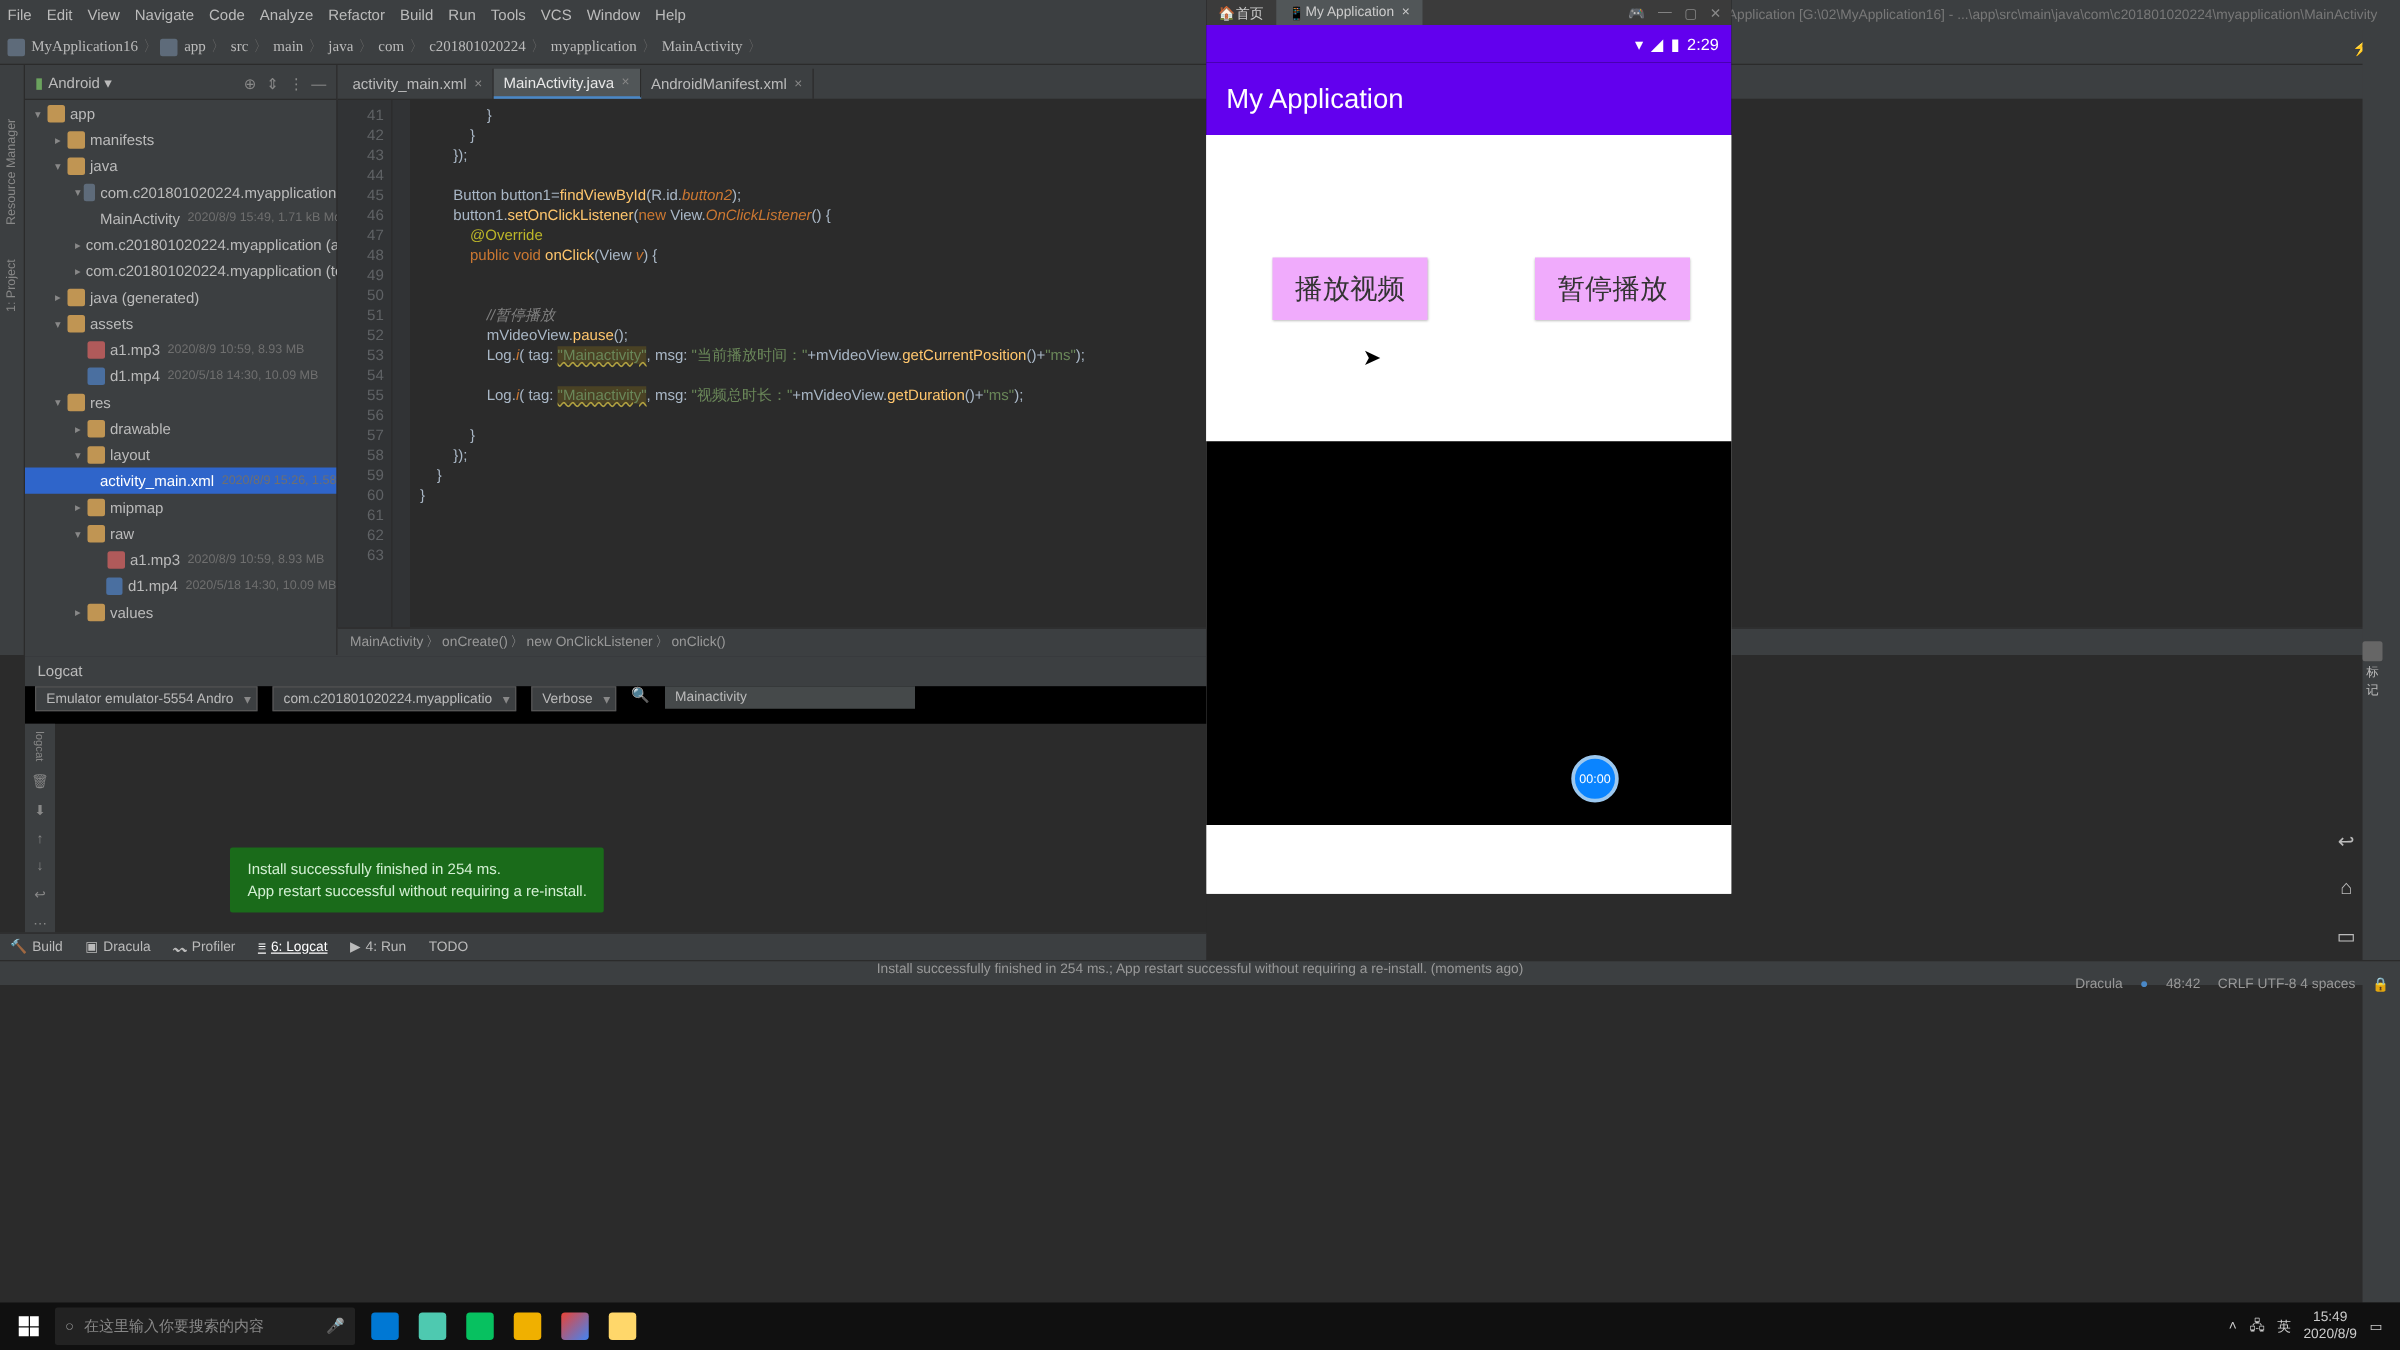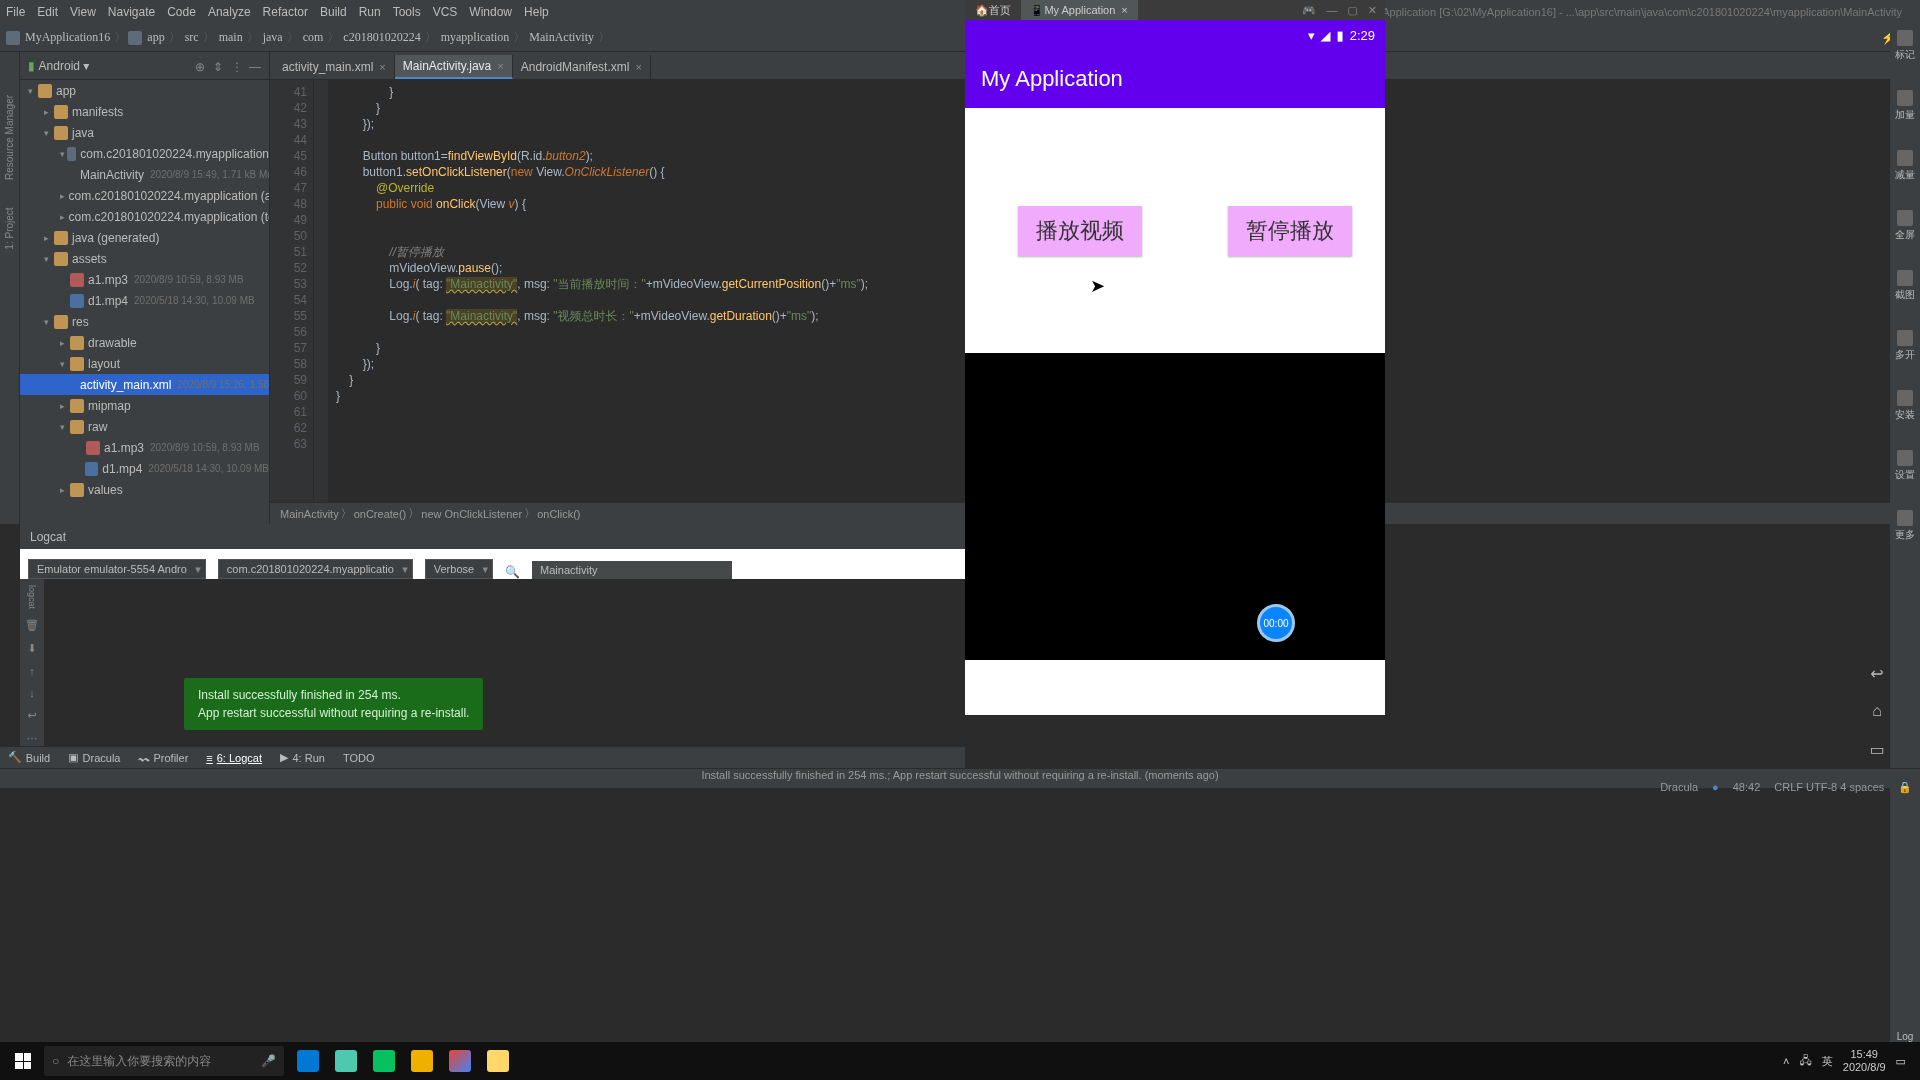--- a/index.html
+++ b/index.html
@@ -58,26 +58,26 @@
 .emu-tabs .etb .x { margin-left:6px; }
 .emu-tabs .tool-ico { margin-left:auto; display:flex; gap:10px; padding-right:8px; color:#888; }
 .phone-status { height:30px; background:#6200ee; display:flex; align-items:center; justify-content:flex-end; padding:0 10px; color:#fff; font-size:13px; gap:6px; }
 .phone-appbar { height:58px; background:#6200ee; display:flex; align-items:center; padding:0 16px; color:#fff; font-size:22px; font-weight:500; }
 .phone-body { flex:1; background:#fff; display:flex; flex-direction:column; }
 .btn-row { height:245px; display:flex; align-items:center; justify-content:space-around; background:#fff; }
 .phone-btn { background:#f0abfc; color:#333; border:none; padding:10px 18px; font-size:22px; box-shadow:0 1px 2px rgba(0,0,0,.3); cursor:pointer;margin-left:20px; }
 .video-area { flex:1; background:#000; position:relative; }
 .video-bubble { position:absolute; bottom:18px; right:90px; width:38px; height:38px; border-radius:50%; background:#0a84ff; display:flex; align-items:center; justify-content:center; color:#fff; font-size:10px; border:3px solid #9cc8ef; }
 .phone-bottom { height:55px; background:#fff; }
-.right-rail { width:30px; background:#3c3f41; display:flex; flex-direction:column; align-items:center; gap:28px; padding-top:6px; color:#bbb; font-size:10px; position:absolute; right:0; top:24px; bottom:38px; }
+.right-rail { width:30px; background:#3c3f41; display:flex; flex-direction:row; align-items:center; gap:28px; padding-top:6px; color:#bbb; font-size:10px; position:absolute; right:0; top:24px; bottom:38px; }
 .right-rail .ritem { text-align:center; cursor:default; }
 .right-rail .ritem .ri { width:16px; height:16px; display:block; margin:0 auto 2px; background:#666; border-radius:2px; }
 .logcat-panel { background:#2b2b2b; border-top:1px solid #3c3f41; position:absolute; left:20px; top:524px; width:945px; height:222px; }
 .logcat-header { height:24px; display:flex; align-items:center; padding:0 10px; background:#3c3f41; color:#bbb; font-size:12px; }
-.logcat-filters { height:30px; display:flex; align-items:flex-end; padding:0 8px; gap:12px; background:#ffffff; }
+.logcat-filters { height:30px; display:flex; align-items:flex-start; padding:0 8px; gap:12px; background:#000000; }
 .select-box { background:#3c3f41; color:#bbb; padding:3px 18px 3px 8px; font-size:11px; border:1px solid #555; position:relative; }
 .select-box::after { content:"▾"; position:absolute; right:4px; color:#888; }
 .search-box { background:#45494a; color:#bbb; padding:3px 8px; font-size:11px; border:none; width:200px; }
 .logcat-body { display:flex; height:calc(100% - 54px); }
 .logcat-tools { width:24px; background:#3c3f41; display:flex; flex-direction:column; align-items:center; gap:10px; padding-top:6px; color:#888; font-size:11px; }
 .logcat-content { flex:1; position:relative; }
 .install-toast { position:absolute; left:140px; bottom:16px; background:#1a6b1a; color:#d4f0d4; padding:8px 14px; font-size:12px; line-height:1.5; border-radius:2px; }
 .bottom-tabs { height:22px; background:#3c3f41; display:flex; align-items:center; padding:0 8px; gap:18px; border-top:1px solid #2b2b2b; font-size:11px; color:#bbb; position:absolute; left:0; top:746px; width:965px; }
 .bottom-tabs .btab { display:flex; align-items:center; gap:4px; }
 .bottom-tabs .btab.active { color:#fff; text-decoration:underline; }

